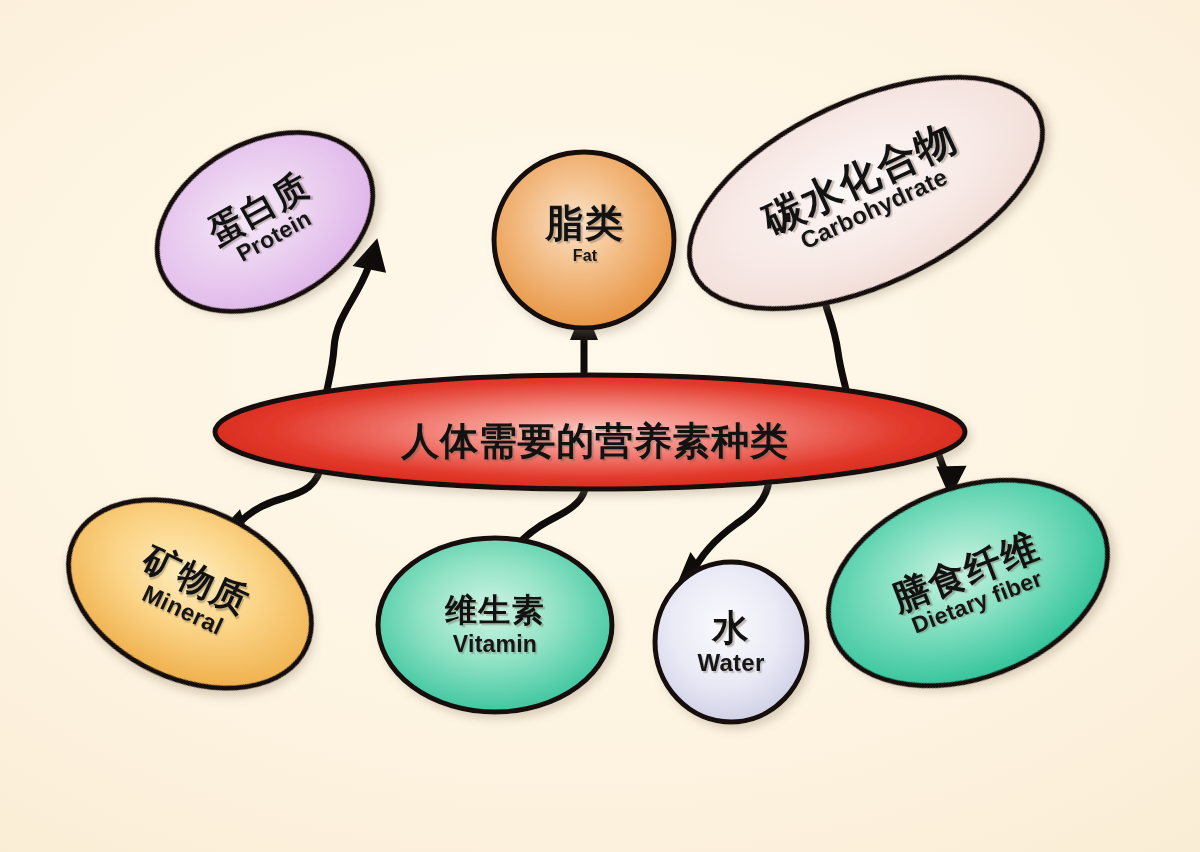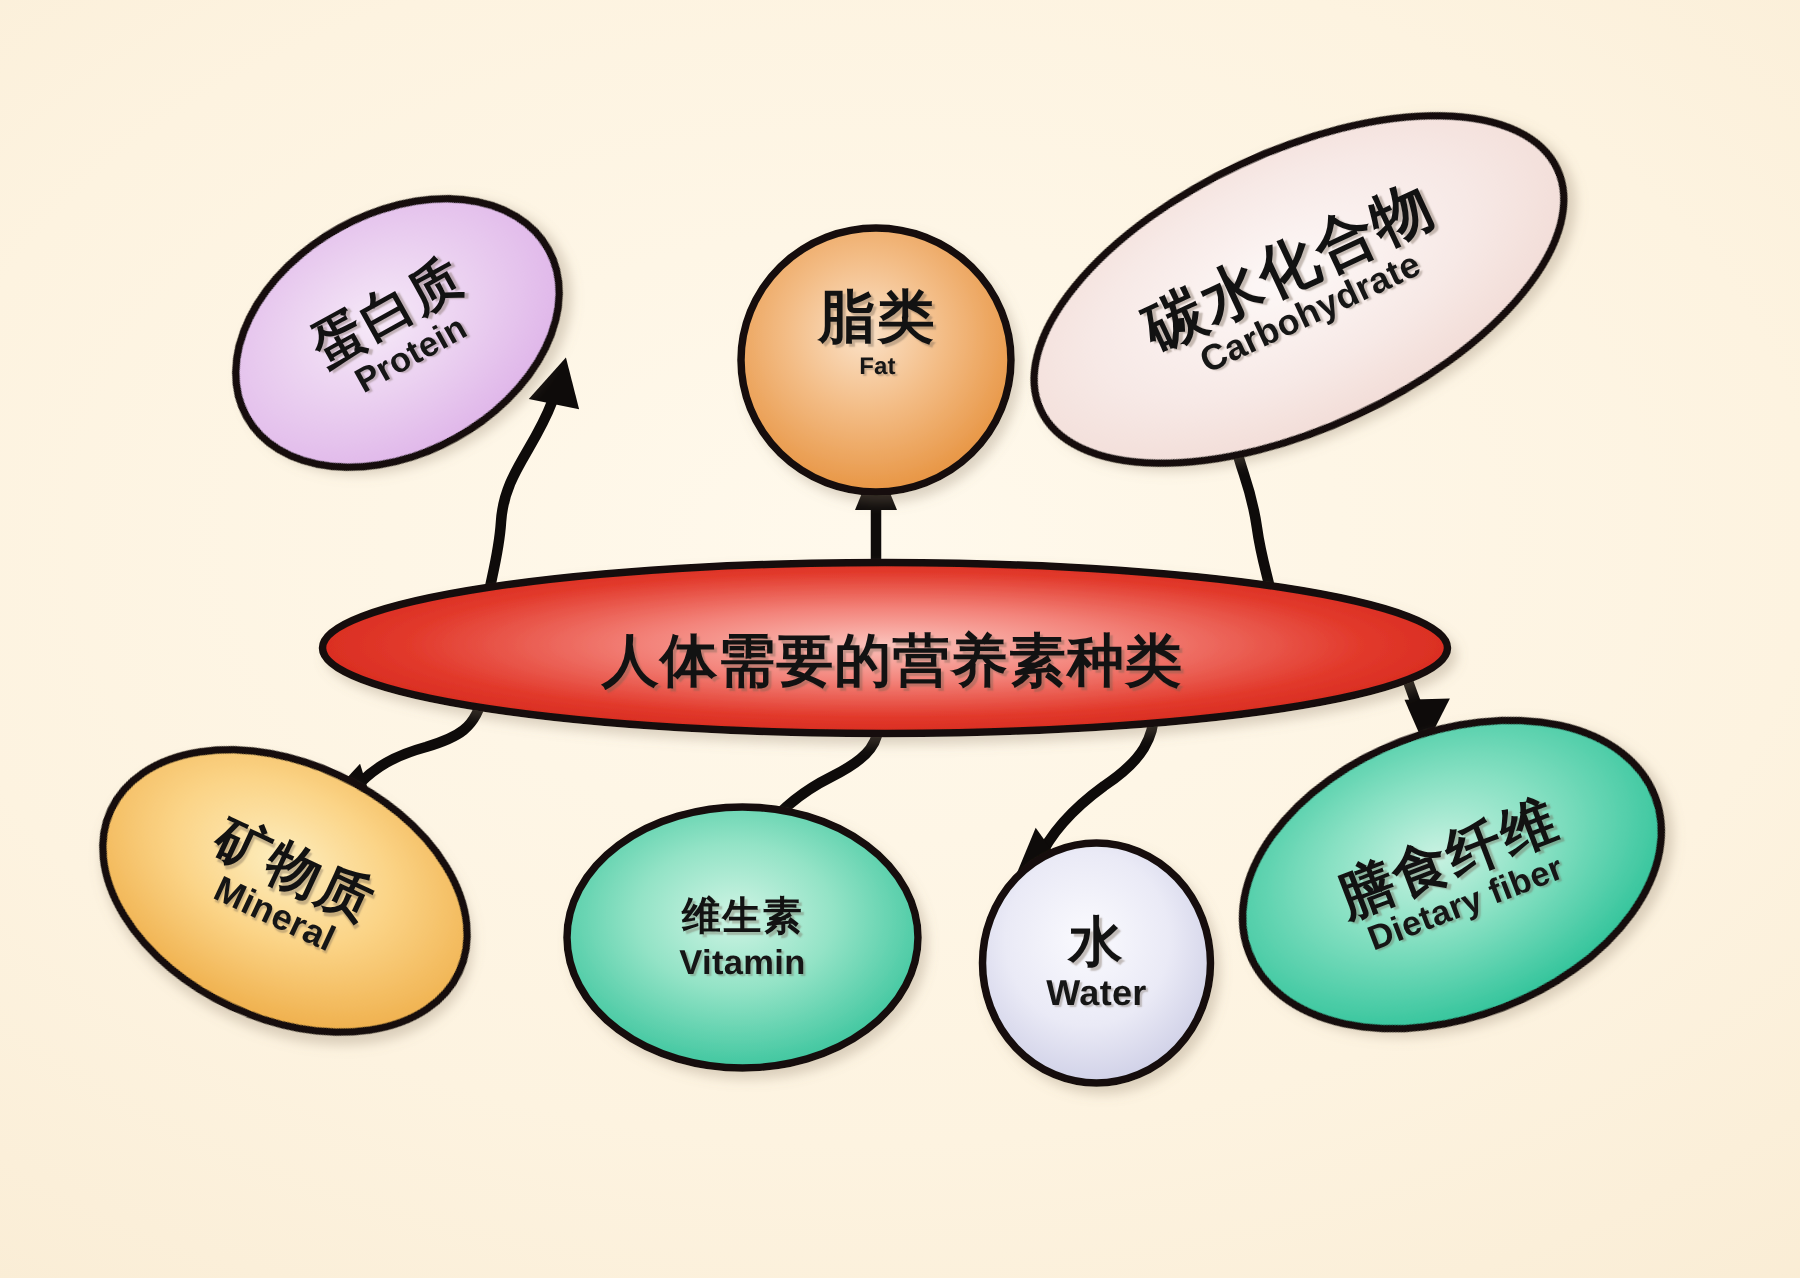--- a/index.html
+++ b/index.html
@@ -53,37 +53,37 @@
   
   #center-text { width: 760px; height: 90px; left: 215px; top: 385px; }
   #center-text .cn { font-size: 38px; letter-spacing: 0.02em; margin-top: 23px; }
 
   
   #protein-text { width: 230px; height: 120px; left: 150px; top: 160px; transform: rotate(-29deg); }
   #protein-text .cn { font-size: 35px; }
   #protein-text .en { font-size: 23px; margin-top: 2px; }
 
   
-  #fat-text { width: 190px; height: 110px; left: 490px; top: 168px; text-align: right; }
+  #fat-text { width: 190px; height: 110px; left: 490px; top: 179px; text-align: right; }
   #fat-text .cn { font-size: 38px; }
   #fat-text .en { font-size: 16px; margin-top: 5px; }
 
   
   #carb-text { width: 330px; height: 120px; left: 700px; top: 130px; transform: rotate(-25deg); }
   #carb-text .cn { font-size: 40px; }
   #carb-text .en { font-size: 24px; margin-top: 1px; }
 
   
   #mineral-text { width: 230px; height: 115px; left: 76px; top: 535px; transform: rotate(25deg); }
   #mineral-text .cn { font-size: 36px; }
   #mineral-text .en { font-size: 24px; margin-top: 2px; }
 
   
   #vitamin-text { width: 220px; height: 110px; left: 385px; top: 570px; }
-  #vitamin-text .cn { font-size: 26px; }
+  #vitamin-text .cn { font-size: 32px; }
   #vitamin-text .en { font-size: 23px; margin-top: 6px; text-align: right; }
 
   
   #water-text { width: 150px; height: 105px; left: 656px; top: 590px; }
   #water-text .cn { font-size: 36px; }
   #water-text .en { font-size: 24px; margin-top: 4px; }
 
   
   #fiber-text { width: 260px; height: 118px; left: 840px; top: 525px; transform: rotate(-21deg); }
   #fiber-text .cn { font-size: 37px; }

